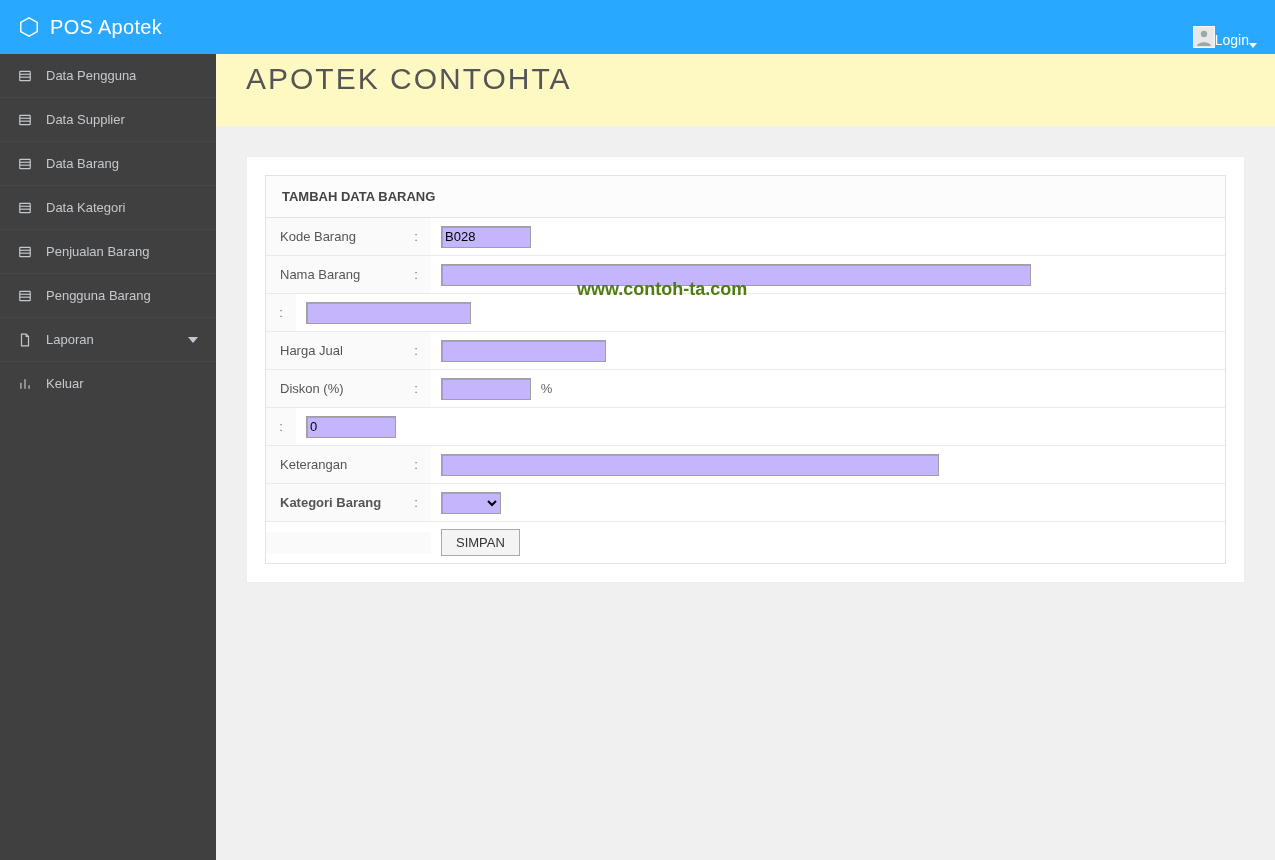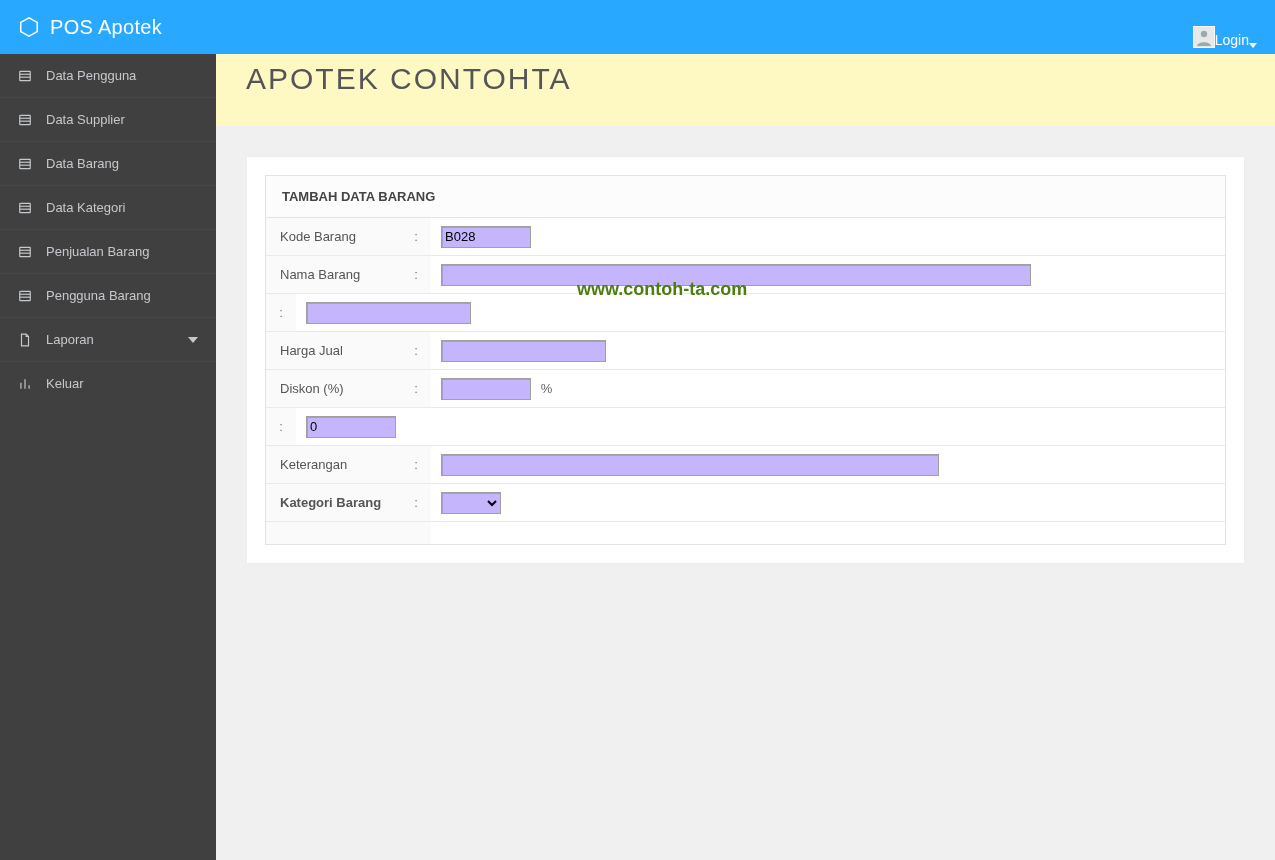--- a/index.html
+++ b/index.html
@@ -368,20 +368,23 @@
             <div class="form-val">
               <select class="inset">
                 <option></option>
               </select>
             </div>
           </div>
 
           <div class="form-row">
             <div class="form-label"></div>
             <div class="form-colon"></div>
+            <div class="form-val">
+              <button class="btn-simpan">SIMPAN</button>
+            </div>
           </div>
 
         </div>
 
         <div class="watermark">www.contoh-ta.com</div>
       </div>
     </div>
   </div>
 
 </div>

